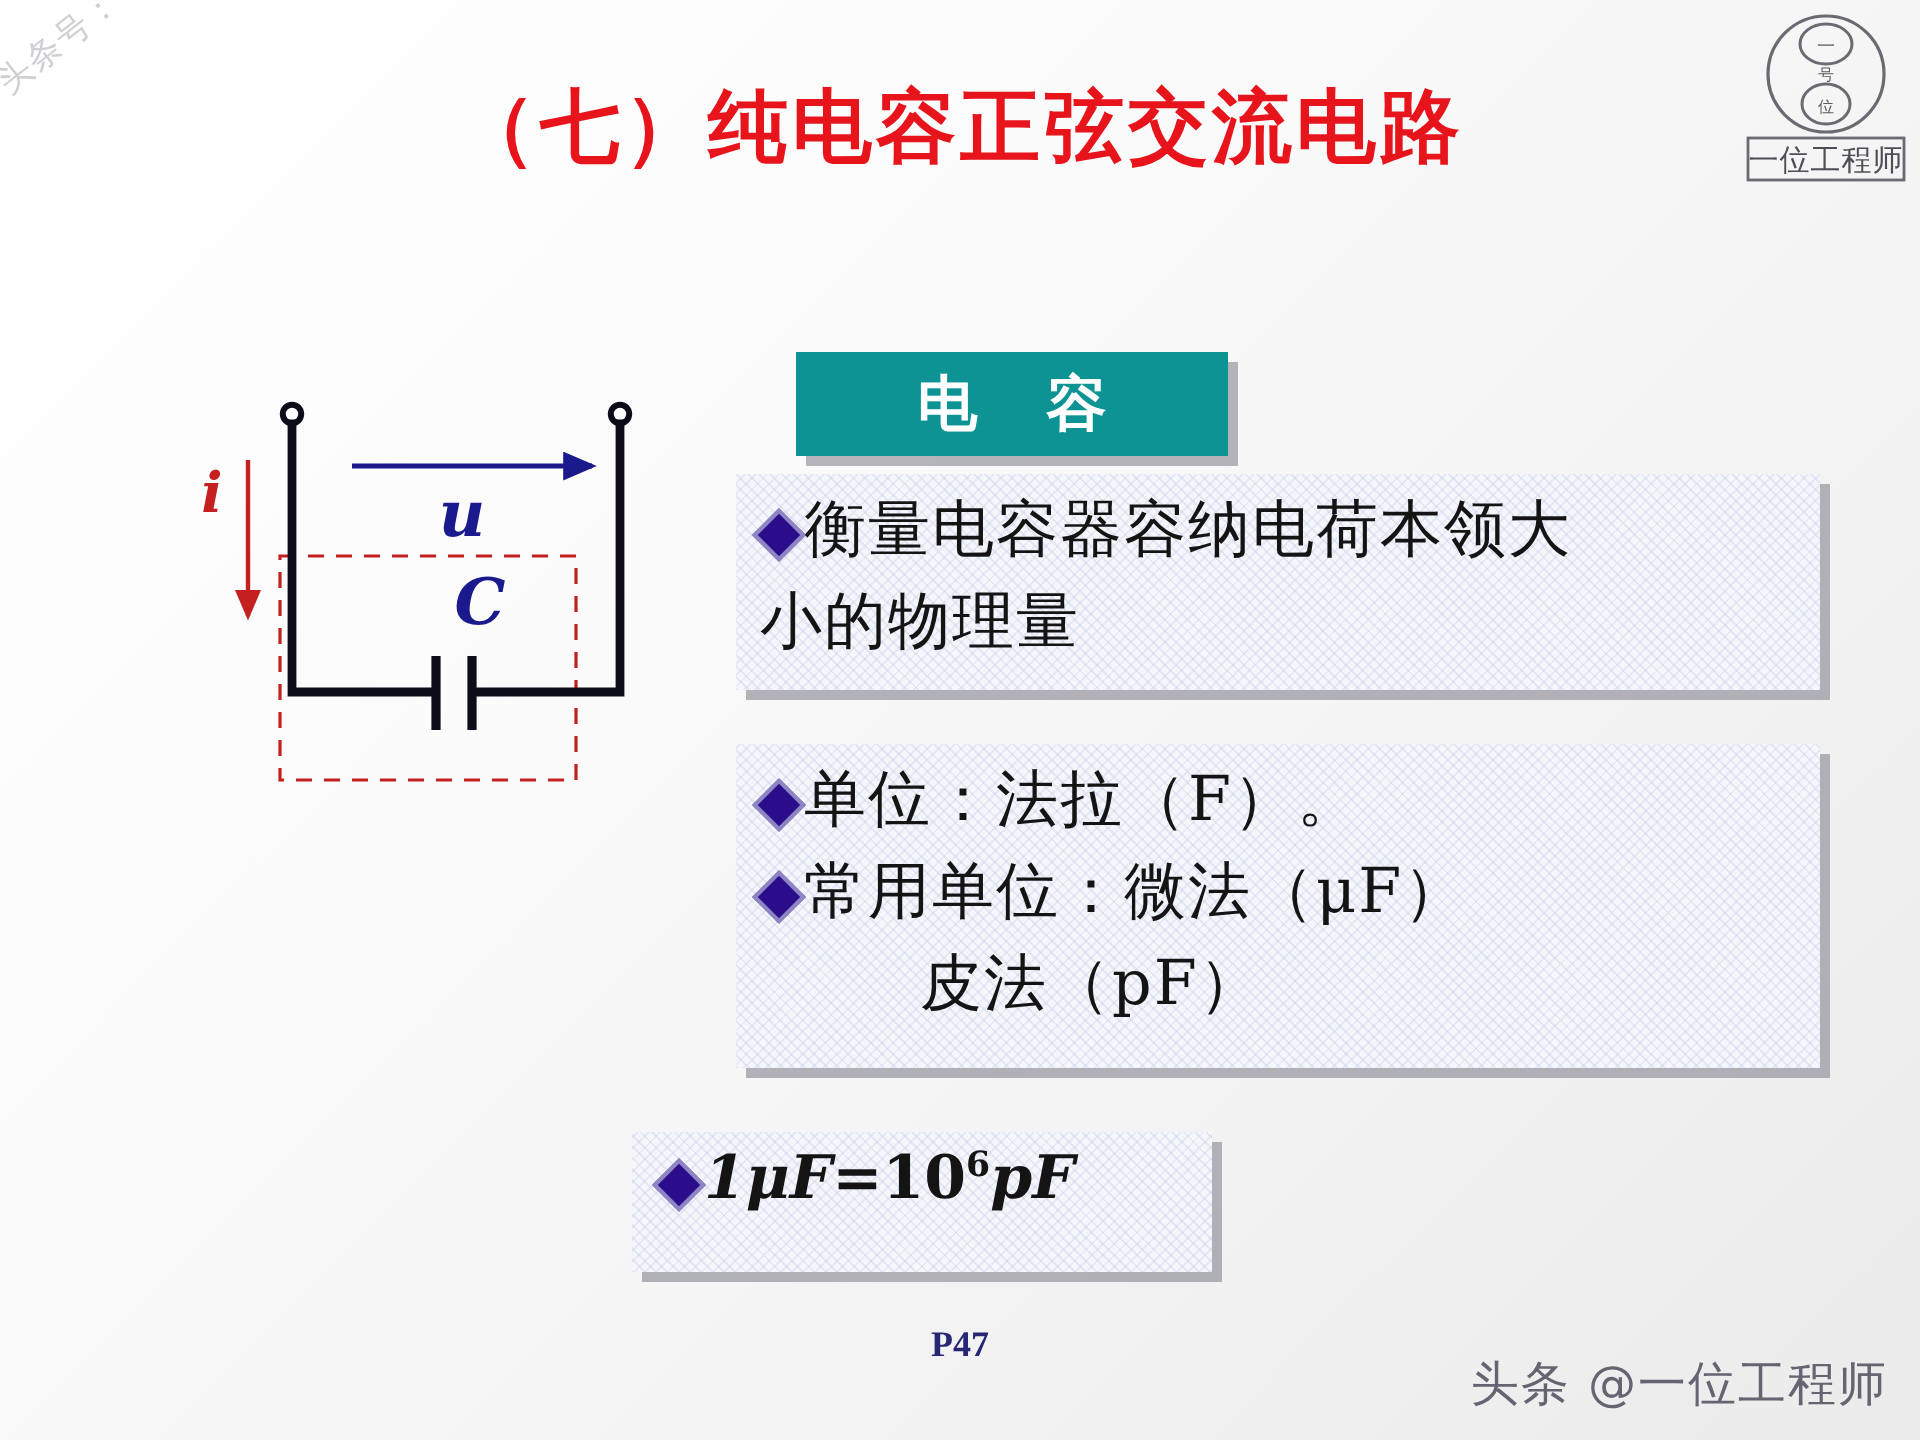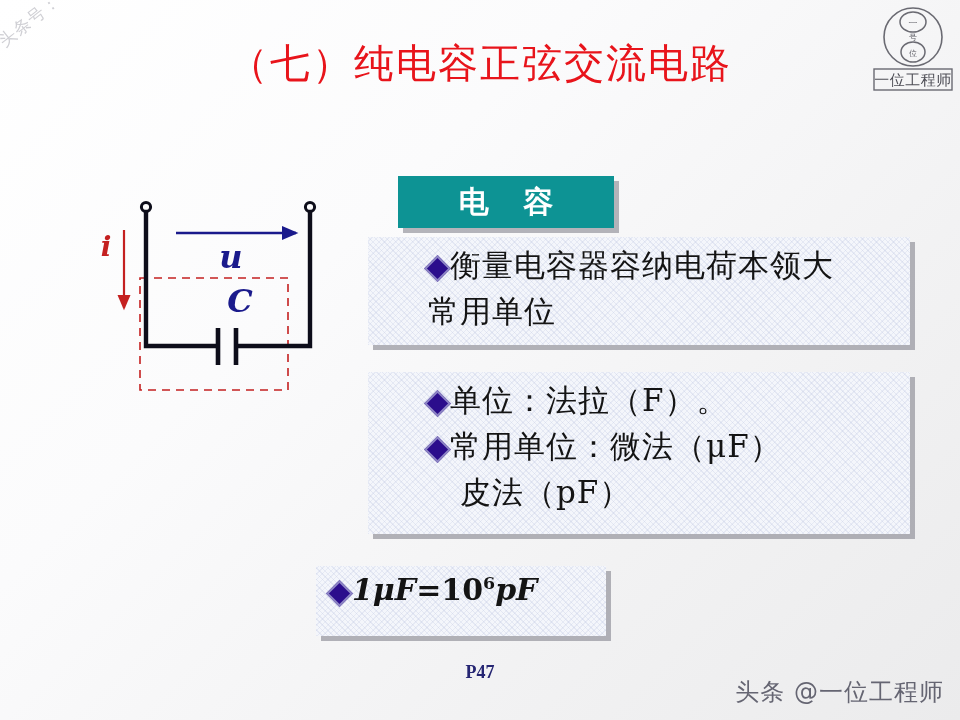--- a/index.html
+++ b/index.html
@@ -61,21 +61,21 @@
 
   
   #title {
     position: absolute;
     left: 0;
     top: 36px;
     width: 960px;
     text-align: center;
     font-family: "DejaVu Sans", sans-serif;
     font-size: 40px;
-    font-weight: 400;
+    font-weight: 700;
     color: #e8141b;
     letter-spacing: 2px;
     white-space: nowrap;
   }
 
   
   #circuit {
     position: absolute;
     left: 88px;
     top: 182px;
@@ -139,21 +139,20 @@
 
   .line {
     display: block;
     font-family: "DejaVu Serif", serif;
     font-size: 31px;
     font-weight: 500;
     color: #141414;
     line-height: 1.48;
     white-space: nowrap;
     letter-spacing: 1px;
-    padding-left: 48px;
   }
   .line.cont {
     letter-spacing: 1px;
   }
   .line.indent {
     padding-left: 80px;
   }
 
   
   .bullet {
@@ -260,21 +259,21 @@
 
   <div id="cap-header">
     <span>电 容</span>
   </div>
 
   <div class="panel" id="panel-def">
     <span class="line">
       <i class="bullet"></i><span>衡量电容器容纳电荷本领大</span>
     </span>
     <span class="line cont">
-      <span>常用单位</span>
+      <span>小的物理量</span>
     </span>
   </div>
 
   <div class="panel" id="panel-units">
     <span class="line">
       <i class="bullet"></i><span>单位：法拉（F）。</span>
     </span>
     <span class="line">
       <i class="bullet"></i><span>常用单位：微法（μF）</span>
     </span>

